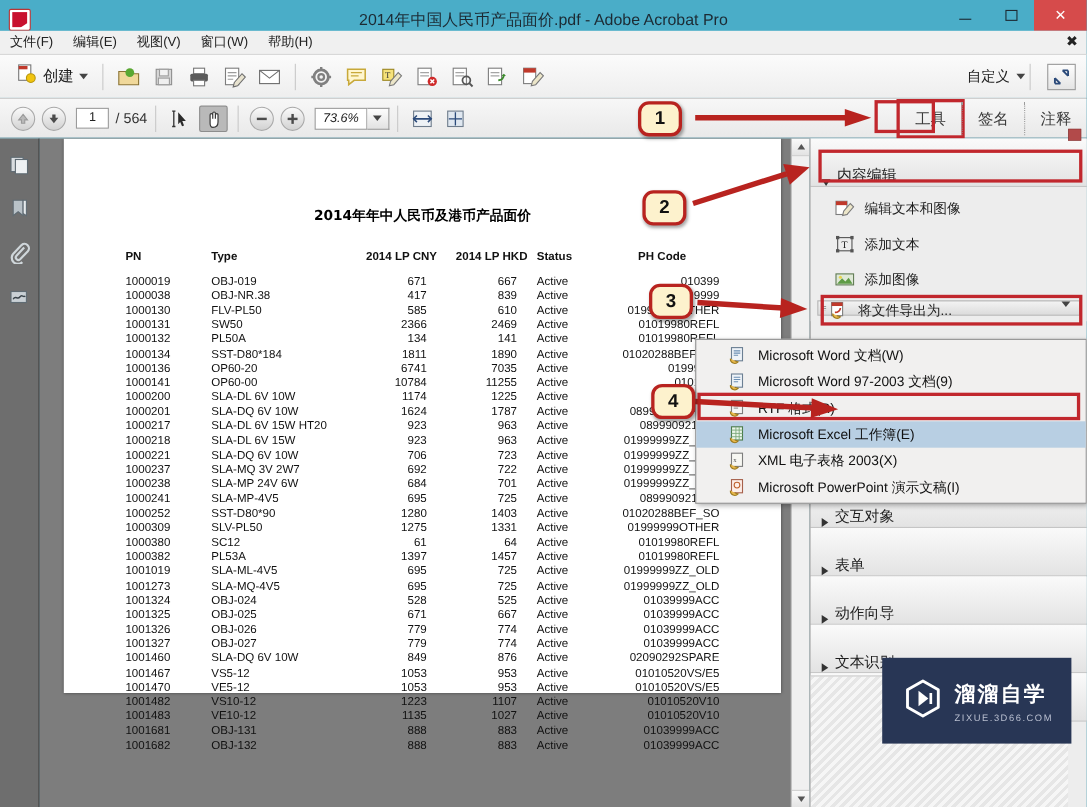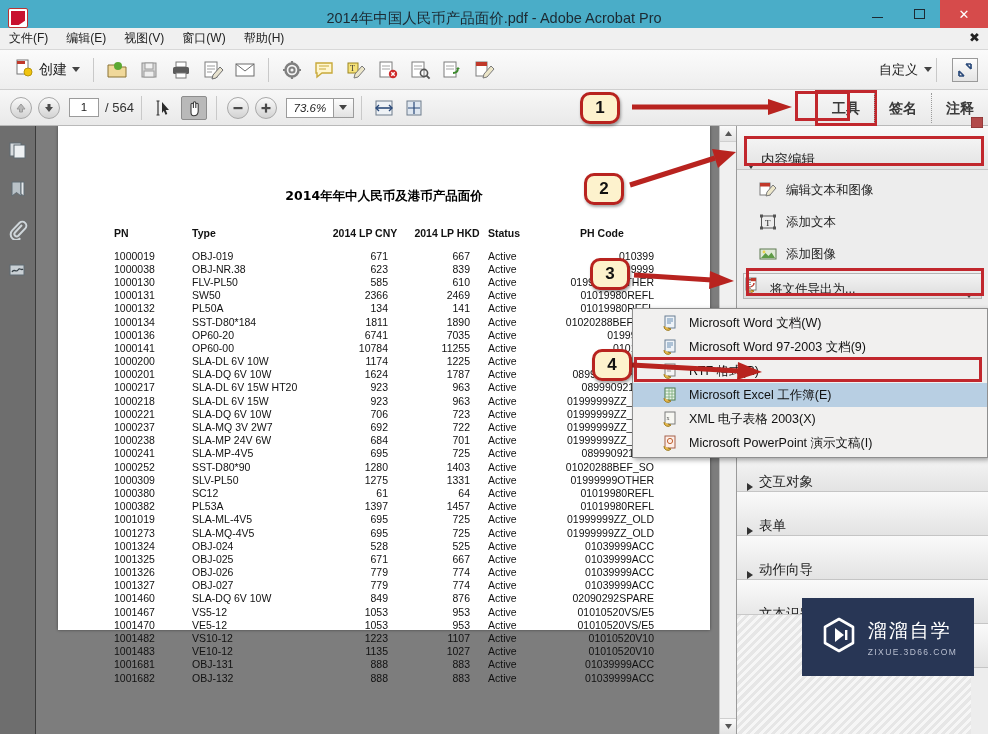--- a/index.html
+++ b/index.html
@@ -69,21 +69,21 @@
   .pagebox{width:30px;height:19px;border:1px solid #9b9b9b;background:#fff;
     font-size:11.5px;text-align:center;line-height:17px;margin-left:6px;color:#222;}
   .pagetot{font-size:13px;color:#333;margin-left:6px;}
   .sel-btn{width:26px;height:24px;display:flex;align-items:center;justify-content:center;margin:0 2px;}
   .sel-btn.active{background:#b9b9b9;border:1px solid #8d8d8d;border-radius:2px;}
   .zoombox{width:48px;height:20px;border:1px solid #9b9b9b;background:#fff;font-size:11.5px;
     text-align:center;line-height:18px;color:#222;margin-left:6px;font-style:italic;}
   .zoomdrop{width:20px;height:20px;border:1px solid #9b9b9b;border-left:none;
     background:linear-gradient(#fdfdfd,#e2e2e2);display:flex;align-items:center;justify-content:center;}
   .tabs-right{position:absolute;right:0;display:flex;align-items:center;height:36px;}
-  .tab-btn{font-size:14px;color:#3a3a3a;padding:0 14px;height:30px;line-height:30px;font-weight:bold;}
+  .tab-btn{font-size:14px;color:#3a3a3a;padding:0 14px;height:30px;line-height:30px;}
   .tab-dotted{border-left:1px dotted #9b9b9b;}
   .tab-hl{outline:3px solid #c1272d;}
 
   
   .main{position:absolute;top:126px;left:0;right:0;bottom:0;display:flex;}
   .leftrail{width:36px;background:#6e6e6e;border-right:1px solid #3b3b3b;
     display:flex;flex-direction:column;align-items:center;padding-top:12px;gap:16px;}
   .rail-icon{width:24px;height:24px;display:flex;align-items:center;justify-content:center;}
 
   .docarea{flex:1;background:#7d7d7d;position:relative;overflow:hidden;}
@@ -117,21 +117,21 @@
     height:44px;display:flex;align-items:flex-end;gap:6px;padding-left:10px;
     background:linear-gradient(#fafafa,#e3e3e3);border-bottom:1px solid #c5c5c5;
     font-size:13.5px;color:#1d1d1d;
   }
   .tri-dn{width:0;height:0;border-left:4.5px solid transparent;border-right:4.5px solid transparent;border-top:6px solid #333;}
   .tri-rt{width:0;height:0;border-top:4.5px solid transparent;border-bottom:4.5px solid transparent;border-left:6px solid #333;}
   .panel-body{background:#ededed;padding:4px 0 2px 0;}
   .tool-row{height:32px;display:flex;align-items:center;gap:9px;padding-left:22px;font-size:12.5px;color:#1d1d1d;}
   .tool-row .ico{width:18px;height:18px;display:flex;align-items:center;justify-content:center;}
   .export-row{
-    height:26px;margin:3px 6px 3px 6px;display:flex;align-items:flex-end;gap:8px;
+    height:14px;margin:3px 6px 3px 6px;display:flex;align-items:flex-start;gap:8px;padding-left:10px;
     background:linear-gradient(#f3f3f3,#dcdcdc);border:1px solid #b4b4b4;font-size:12.5px;color:#1d1d1d;
     position:relative;
   }
   .export-row .gripper{position:absolute;left:3px;top:4px;bottom:4px;width:4px;
     background-image:repeating-linear-gradient(#9a9a9a 0 1px,transparent 1px 2px);}
   .export-row .drop{position:absolute;right:8px;}
   .panel-corner{position:absolute;right:5px;top:-10px;width:12px;height:11px;}
 
   
   .dropmenu{
@@ -139,21 +139,21 @@
     border:1px solid #8f8f8f;box-shadow:2px 2px 5px rgba(0,0,0,.35);z-index:40;padding:2px 0;
   }
   .drop-item{height:24px;display:flex;align-items:center;gap:10px;padding-left:28px;font-size:12.5px;color:#111;}
   .drop-item.sel{background:#b8cfe3;}
   .drop-item .ico{width:18px;height:18px;display:flex;align-items:center;justify-content:center;}
 
   
   .watermark{position:absolute;right:14px;bottom:58px;width:172px;height:78px;background:#283655;
     display:flex;align-items:center;justify-content:center;gap:9px;z-index:30;}
   .wm-text{display:flex;flex-direction:column;align-items:flex-start;}
-  .wm-cn{color:#fff;font-size:19px;letter-spacing:2px;font-weight:normal;}
+  .wm-cn{color:#fff;font-size:19px;letter-spacing:2px;font-weight:bold;}
   .wm-en{color:#b9bfd0;font-size:8.5px;letter-spacing:1.4px;margin-top:3px;}
   .panel-hatch{position:absolute;left:0;right:17px;bottom:0;height:120px;
     background-image:repeating-linear-gradient(135deg,#e6e6e6 0 3px,#f6f6f6 3px 6px);border-top:1px solid #c8c8c8;}
 
   
   .ann{position:absolute;z-index:60;pointer-events:none;}
   .badge{
     width:40px;height:32px;border-radius:10px;background:#fdf2cd;border:3px solid #b8231f;
     display:flex;align-items:center;justify-content:center;font-size:17px;font-weight:bold;color:#111;
     box-shadow:1px 2px 3px rgba(0,0,0,.35);
@@ -415,21 +415,21 @@
               <td class="c-pn">1000019</td>
               <td class="c-type">OBJ-019</td>
               <td class="c-cny">671</td>
               <td class="c-hkd">667</td>
               <td class="c-st">Active</td>
               <td class="c-ph">010399</td>
             </tr>
             <tr>
               <td class="c-pn">1000038</td>
               <td class="c-type">OBJ-NR.38</td>
-              <td class="c-cny">623</td>
+              <td class="c-cny">417</td>
               <td class="c-hkd">839</td>
               <td class="c-st">Active</td>
               <td class="c-ph">01999999</td>
             </tr>
             <tr>
               <td class="c-pn">1000130</td>
               <td class="c-type">FLV-PL50</td>
               <td class="c-cny">585</td>
               <td class="c-hkd">610</td>
               <td class="c-st">Active</td>

